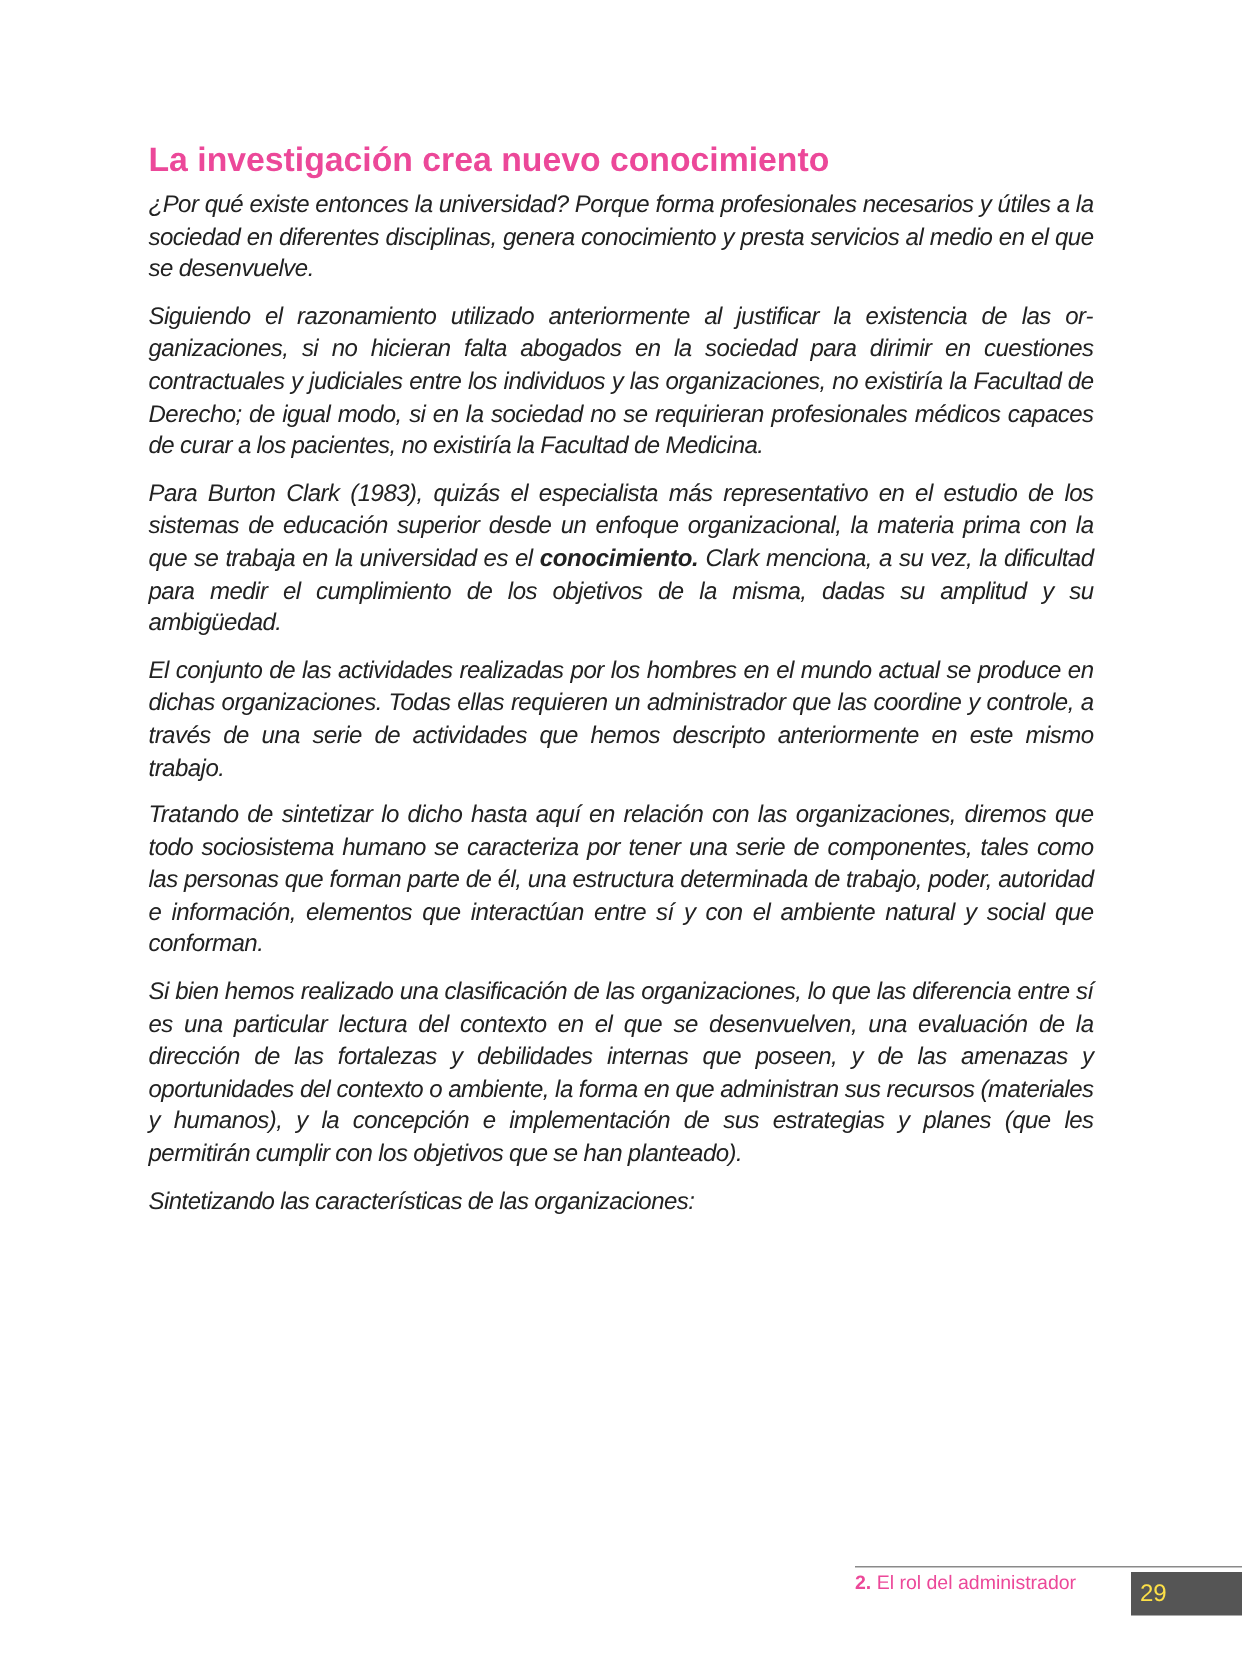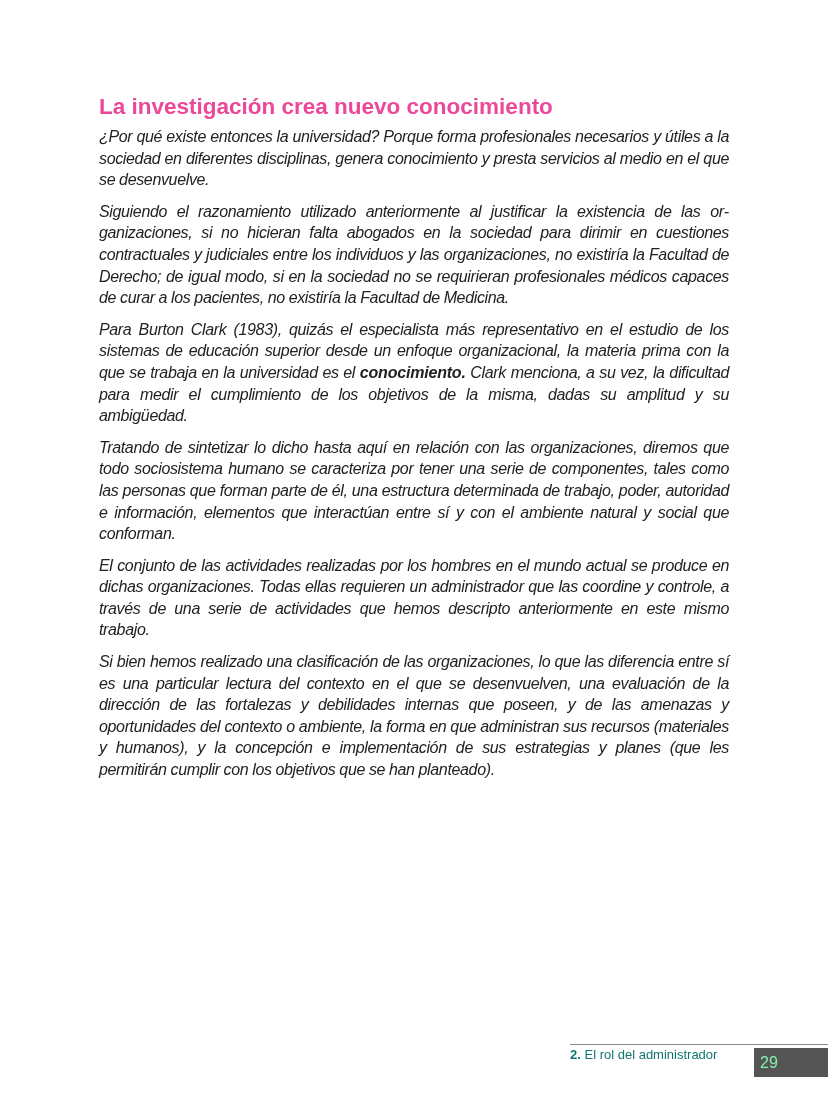--- a/index.html
+++ b/index.html
@@ -51,54 +51,55 @@
       width: 258px;
       height: 1px;
       background: #8a8a8a;
     }
     .footer-text {
       position: absolute;
       left: 570px;
       top: 1047px;
       font-size: 13px;
       line-height: 16px;
-      color: #0f766e;
+      color: #ec4899;
       white-space: nowrap;
     }
     .footer-text .chap-num {
       font-weight: bold;
     }
     .page-box {
       position: absolute;
       left: 754px;
       top: 1048px;
       width: 74px;
       height: 29px;
       background: #555555;
     }
     .page-num {
       position: absolute;
       left: 6px;
       top: 5px;
-      color: #86efac;
+      color: #fde047;
       font-size: 16px;
       line-height: 20px;
     }
   </style>
 </head>
 <body>
 
 <div class="content">
   <h2 class="heading">La investigación crea nuevo conocimiento</h2>
 
   <p class="para">¿Por qué existe entonces la universidad? Porque forma profesionales necesarios y útiles a la sociedad en diferentes disciplinas, genera conocimiento y presta servicios al medio en el que se desenvuelve.</p>
   <p class="para">Siguiendo el razonamiento utilizado anteriormente al justificar la existencia de las or­ganizaciones, si no hicieran falta abogados en la sociedad para dirimir en cuestiones contractuales y judiciales entre los individuos y las organizaciones, no existiría la Fa­cultad de Derecho; de igual modo, si en la sociedad no se requirieran profesionales médicos capaces de curar a los pacientes, no existiría la Facultad de Medicina.</p>
   <p class="para"><span>Para Burton Clark (1983), quizás el especialista más representativo en el estudio de los sistemas de educación superior desde un enfoque organizacional, la materia prima con la que se trabaja en la universidad es el </span><b>conocimiento.</b><span> Clark menciona, a su vez, la dificultad para medir el cumplimiento de los objetivos de la misma, da­das su amplitud y su ambigüedad.</span></p>
+  <p class="para">El conjunto de las actividades realizadas por los hombres en el mundo actual se produce en dichas organizaciones. Todas ellas requieren un administrador que las coordine y controle, a través de una serie de actividades que hemos descripto ante­riormente en este mismo trabajo.</p>
   <p class="para">Tratando de sintetizar lo dicho hasta aquí en relación con las organizaciones, dire­mos que todo sociosistema humano se caracteriza por tener una serie de compo­nentes, tales como las personas que forman parte de él, una estructura determinada de trabajo, poder, autoridad e información, elementos que interactúan entre sí y con el ambiente natural y social que conforman.</p>
-  <p class="para">El conjunto de las actividades realizadas por los hombres en el mundo actual se produce en dichas organizaciones. Todas ellas requieren un administrador que las coordine y controle, a través de una serie de actividades que hemos descripto ante­riormente en este mismo trabajo.</p>
   <p class="para">Si bien hemos realizado una clasificación de las organizaciones, lo que las diferen­cia entre sí es una particular lectura del contexto en el que se desenvuelven, una evaluación de la dirección de las fortalezas y debilidades internas que poseen, y de las amenazas y oportunidades del contexto o ambiente, la forma en que admi­nistran sus recursos (materiales y humanos), y la concepción e implementación de sus estrategias y planes (que les permitirán cumplir con los objetivos que se han planteado).</p>
+  <p class="para">Sintetizando las características de las organizaciones:</p>
 </div>
 
 <div class="footer-rule"></div>
 <div class="footer-text"><span class="chap-num">2.</span><span> El rol del administrador</span></div>
 <div class="page-box">
   <span class="page-num">29</span>
 </div>
 
 </body></html>

